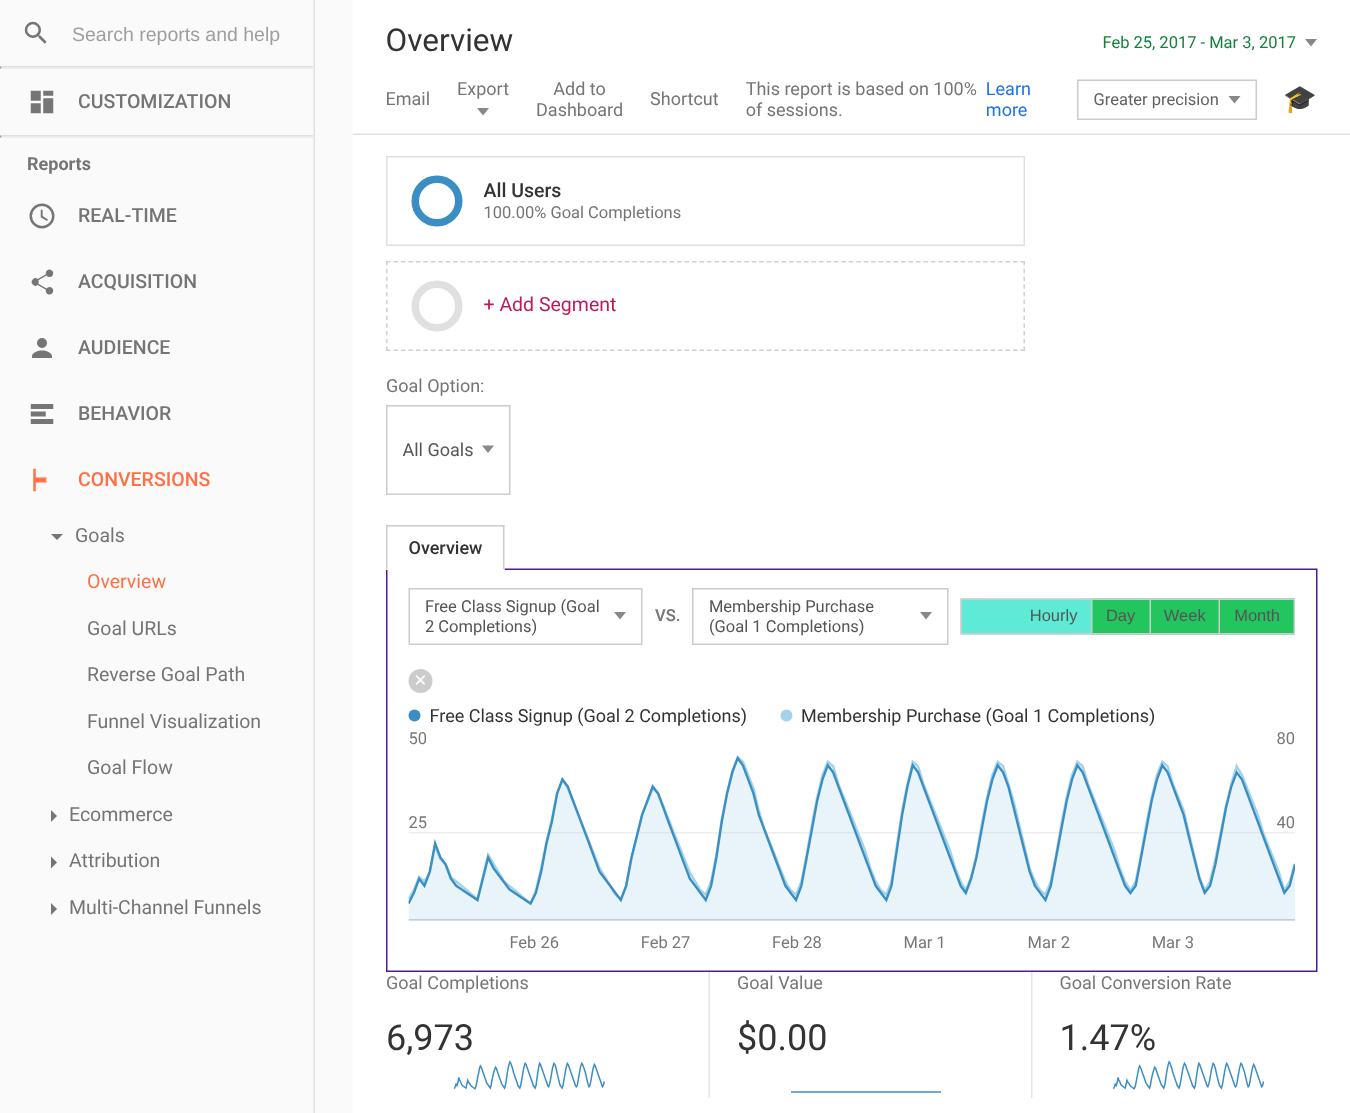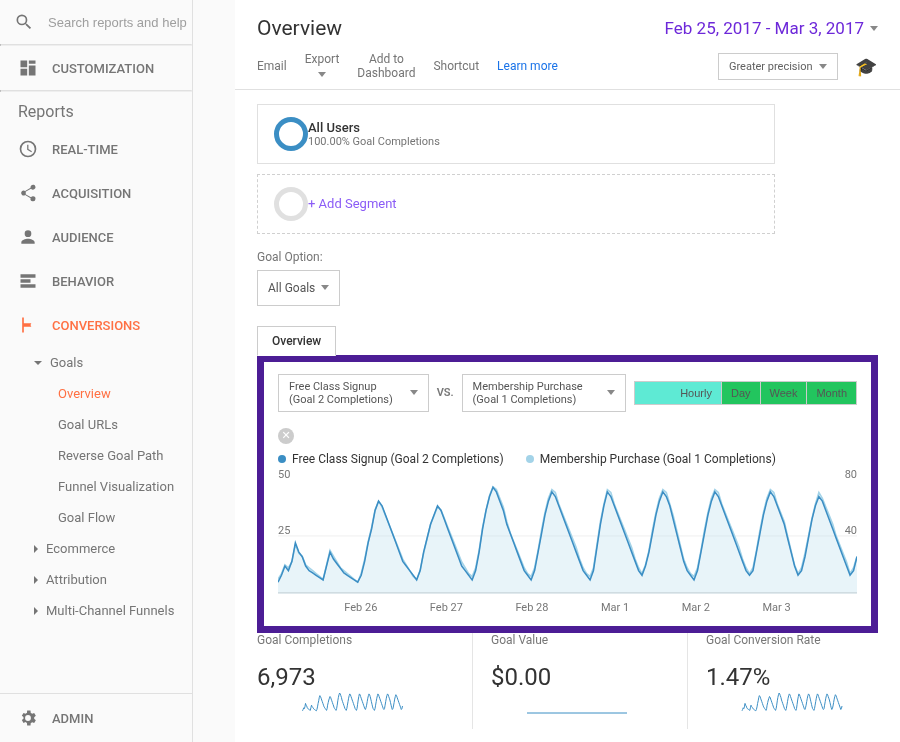--- a/index.html
+++ b/index.html
@@ -23,21 +23,21 @@
     background:var(--ga-bg);
     width:900px;
     height:742px;
     overflow:hidden;
     position:relative;
   }
   
   .sidebar{
     position:absolute;
     left:0;top:0;
-    width:193px;
+    width:210px;
     height:100%;
     background:var(--ga-bg);
     border-right:1px solid var(--ga-border);
     display:flex;
     flex-direction:column;
   }
   .search-bar{
     display:flex;
     align-items:center;
     padding:12px 14px;
@@ -62,22 +62,22 @@
     color:var(--ga-text-light);
     font-size:13px;
     font-weight:500;
     cursor:pointer;
   }
   .nav-item.active{color:var(--ga-orange);}
   .nav-item.active svg{fill:var(--ga-orange);}
   .section-label{
     padding:10px 18px 6px;
     color:var(--ga-text-light);
-    font-size:16px;
-    font-weight:400;
+    font-size:12px;
+    font-weight:700;
   }
   .sub-items{padding-left:28px;}
   .sub-item{
     display:flex;
     align-items:center;
     gap:8px;
     padding:8px 6px;
     color:var(--ga-text-light);
     font-size:13px;
     cursor:pointer;
@@ -124,21 +124,21 @@
   }
   .header{
     display:flex;
     justify-content:space-between;
     align-items:center;
     padding:16px 22px 8px;
   }
   .header h1{margin:0;font-size:21px;font-weight:400;}
   .date-range{
     display:flex;align-items:center;gap:6px;
-    font-size:17px;color:#6d28d9;cursor:pointer;
+    font-size:11px;color:#15803d;cursor:pointer;
   }
   .toolbar{
     display:flex;
     align-items:center;
     padding:4px 22px 8px;
     gap:18px;
     border-bottom:1px solid var(--ga-border);
     font-size:12px;
     color:var(--ga-text-light);
   }
@@ -152,48 +152,49 @@
     color:#616161;
     display:flex;align-items:center;gap:6px;
     cursor:pointer;
   }
   .grad-cap{font-size:18px;}
   .content{padding:14px 22px;overflow:auto;height:calc(100% - 100px);}
   .segment-card{
     border:1px solid var(--ga-border);
     display:flex;
     align-items:center;
+    gap:14px;
     padding:12px 16px;
-    width:518px;
+    width:426px;
     margin-bottom:10px;
     background:#fff;
   }
   .segment-card.dashed{border:1px dashed #d0d0d0;}
   .segment-ring{
     width:34px;height:34px;border-radius:50%;
     border:5px solid var(--ga-blue-line);
   }
   .segment-ring.grey{border-color:#e0e0e0;}
   .segment-text .t1{font-weight:500;font-size:13px;}
   .segment-text .t2{font-size:11px;color:var(--ga-text-light);}
-  .segment-card.dashed .segment-text{color:#8b5cf6;}
+  .segment-card.dashed .segment-text{color:#be185d;}
   .goal-option-lbl{margin-top:16px;font-size:12px;color:var(--ga-text-light);}
   .goal-select{
     display:inline-flex;align-items:center;gap:6px;
-    border:1px solid #ccc;padding:10px 10px;margin-top:6px;
+    border:1px solid #ccc;padding:22px 10px;margin-top:6px;
     font-size:12px;color:#555;cursor:pointer;
   }
   .tabrow{margin-top:20px;}
   .tabrow .tab{
     display:inline-block;
     border:1px solid #ccc;border-bottom:1px solid #fff;
     padding:7px 14px;font-size:12px;font-weight:500;
     background:#fff;position:relative;z-index:2;
   }
-  .panel-border{border:7px solid #4c1d95;margin-top:-1px;padding:12px 14px;position:relative;z-index:1;}
+  .panel-border{border:1px solid #4c1d95;margin-top:-1px;padding:12px 14px;position:relative;z-index:1;}
   .comparison-row{
     display:flex;align-items:center;gap:8px;margin-bottom:10px;
   }
   .metric-select{
     border:1px solid #ccc;padding:5px 10px;font-size:11px;color:#555;
     display:flex;align-items:center;gap:6px;cursor:pointer;
   }
   .vs{font-size:11px;font-weight:600;color:#777;}
   .time-btns{display:flex;margin-left:auto;}
   .time-btns button{
@@ -323,28 +324,20 @@
     <div class="sub-item">
       <span class="tri"></span>
       <span>Attribution</span>
     </div>
     <div class="sub-item">
       <span class="tri"></span>
       <span>Multi-Channel Funnels</span>
     </div>
   </div>
 
-  <div class="admin-row">
-    <span class="icon-slot">
-      <svg viewBox="0 0 24 24">
-          <path d="M19.4 13a7.5 7.5 0 000-2l2-1.6-2-3.4-2.4 1a7.3 7.3 0 00-1.7-1L15 3h-4l-.3 2.9a7.3 7.3 0 00-1.7 1l-2.4-1-2 3.4 2 1.6a7.5 7.5 0 000 2l-2 1.6 2 3.4 2.4-1a7.3 7.3 0 001.7 1L11 21h4l.3-2.9a7.3 7.3 0 001.7-1l2.4 1 2-3.4zM12 15.5A3.5 3.5 0 1115.5 12 3.5 3.5 0 0112 15.5z"></path>
-        </svg>
-    </span>
-    <span>ADMIN</span>
-  </div>
 </div>
 
 <div class="main">
   <div class="header">
     <h1>Overview</h1>
     <div class="date-range">
       <span>Feb 25, 2017 - Mar 3, 2017</span>
       <span class="caret"></span>
     </div>
   </div>
@@ -353,20 +346,21 @@
     <div class="tool">Email</div>
     <div class="tool">
       <span>Export</span><br>
       <span class="caret"></span>
     </div>
     <div class="tool">
       <span>Add to<br>Dashboard</span>
     </div>
     <div class="tool">Shortcut</div>
     <div class="spacer">
+      <span>This report is based on 100% of sessions. </span>
       <a href="#">Learn more</a>
     </div>
     <div class="precision-btn">
       <span>Greater precision</span>
       <span class="caret"></span>
     </div>
     <span class="grad-cap">🎓</span>
   </div>
 
   <div class="content">

